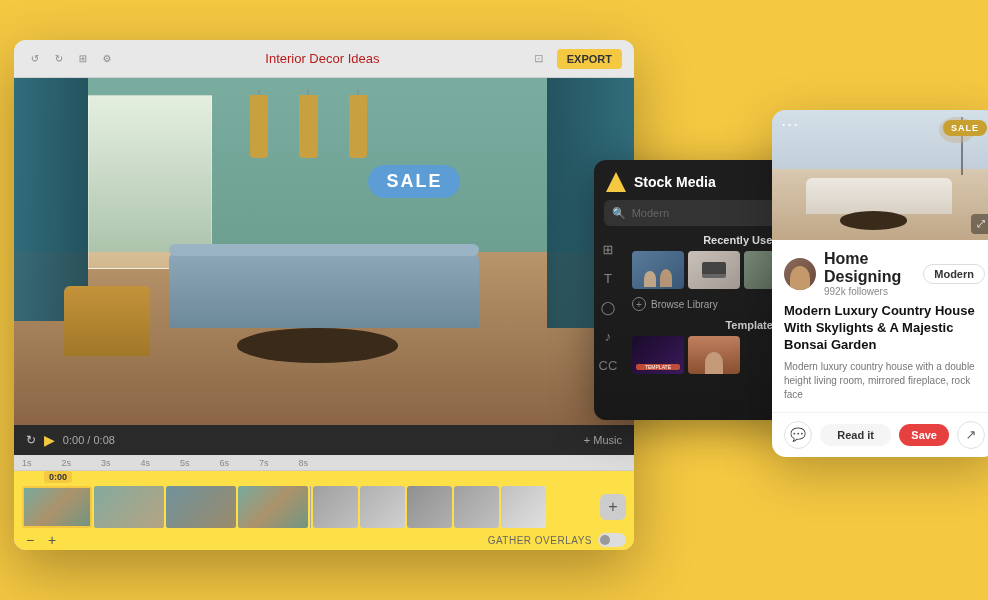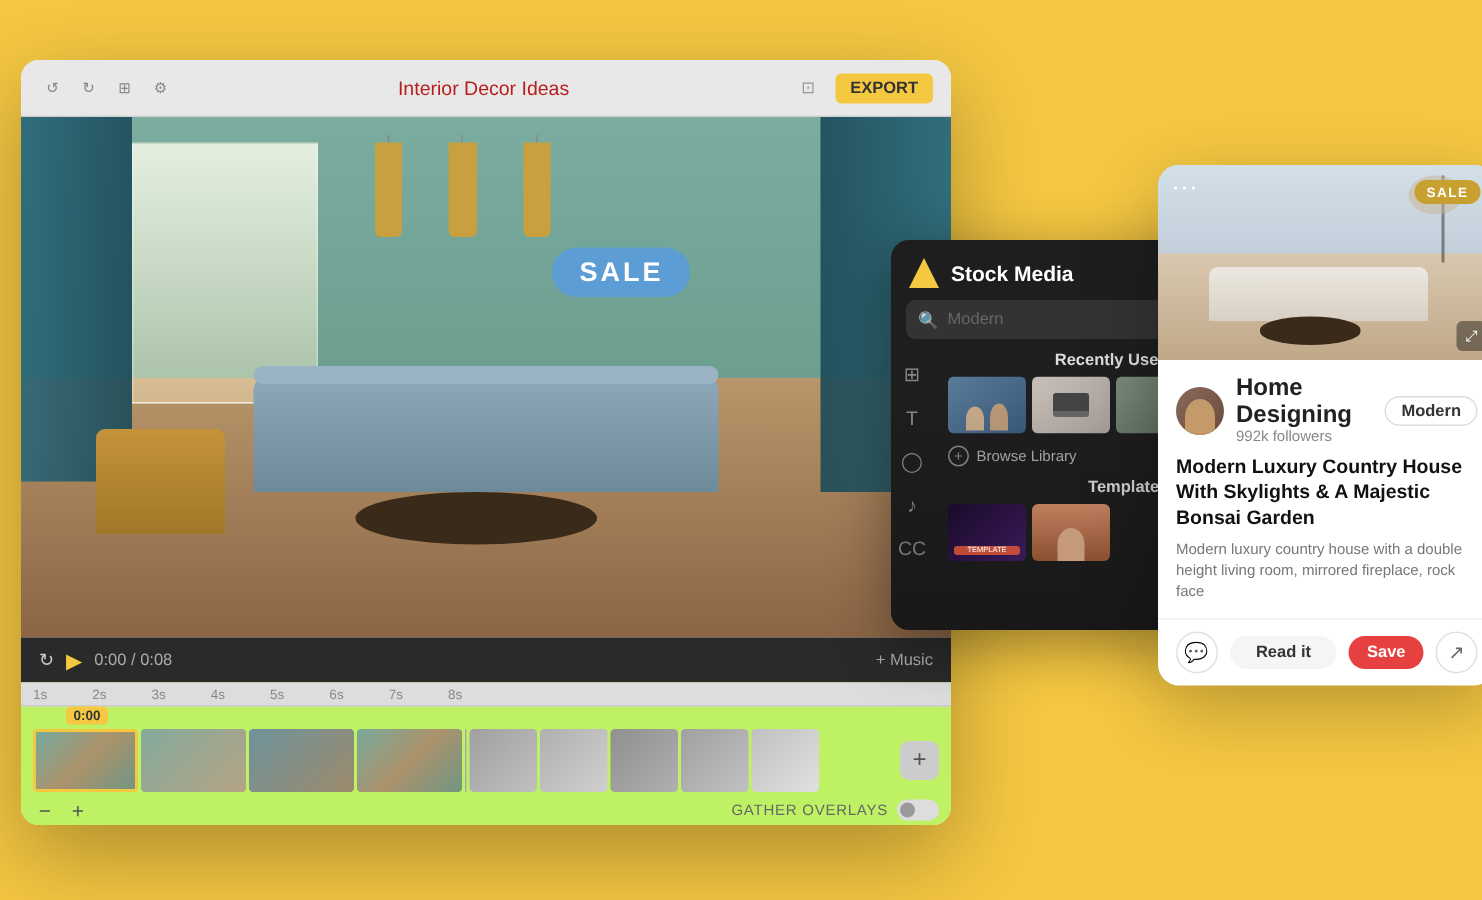--- a/index.html
+++ b/index.html
@@ -254,21 +254,21 @@
 
     .music-btn {
       margin-left: auto;
       color: #aaa;
       font-size: 11px;
       cursor: pointer;
     }
 
     
     .timeline-area {
-      background: #bef264;
+      background: #fde047;
       height: 95px;
       display: flex;
       flex-direction: column;
       flex-shrink: 0;
     }
 
     .timeline-ruler {
       height: 16px;
       background: #ddd;
       display: flex;

